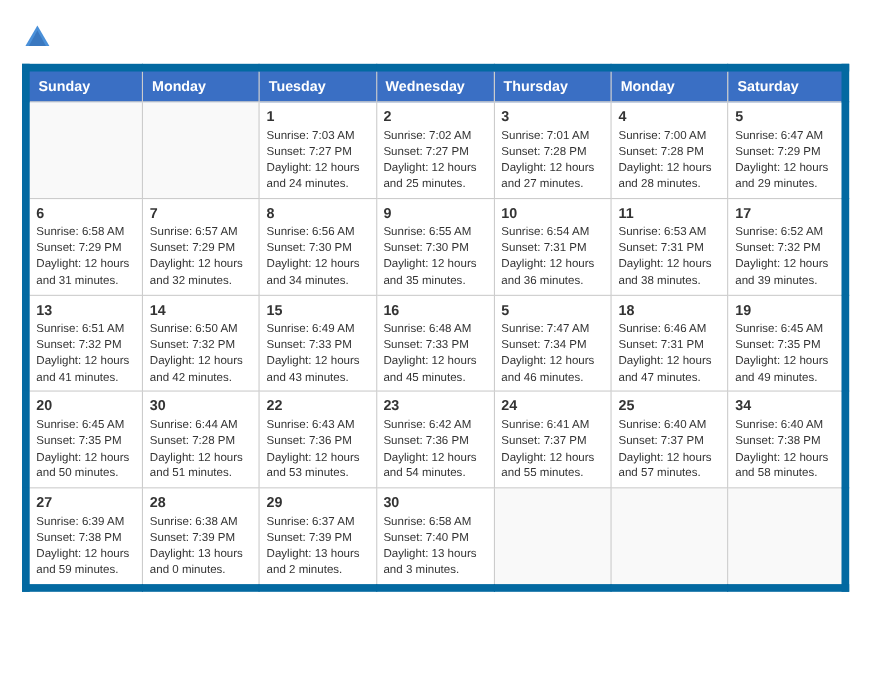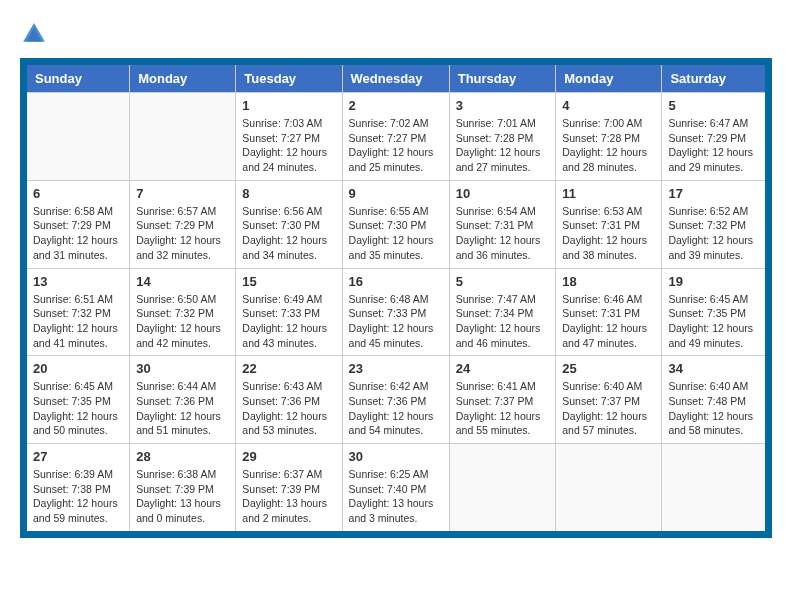--- a/index.html
+++ b/index.html
@@ -243,21 +243,21 @@
       <tr>
         <td>
           <span class="day-number">20</span>
           <div class="day-info">Sunrise: 6:45 AM
 Sunset: 7:35 PM
 Daylight: 12 hours and 50 minutes.</div>
         </td>
         <td>
           <span class="day-number">30</span>
           <div class="day-info">Sunrise: 6:44 AM
-Sunset: 7:36 PM
+Sunset: 7:28 PM
 Daylight: 12 hours and 51 minutes.</div>
         </td>
         <td>
           <span class="day-number">22</span>
           <div class="day-info">Sunrise: 6:43 AM
 Sunset: 7:36 PM
 Daylight: 12 hours and 53 minutes.</div>
         </td>
         <td>
           <span class="day-number">23</span>
@@ -273,21 +273,21 @@
         </td>
         <td>
           <span class="day-number">25</span>
           <div class="day-info">Sunrise: 6:40 AM
 Sunset: 7:37 PM
 Daylight: 12 hours and 57 minutes.</div>
         </td>
         <td>
           <span class="day-number">34</span>
           <div class="day-info">Sunrise: 6:40 AM
-Sunset: 7:48 PM
+Sunset: 7:38 PM
 Daylight: 12 hours and 58 minutes.</div>
         </td>
       </tr>
       <tr>
         <td>
           <span class="day-number">27</span>
           <div class="day-info">Sunrise: 6:39 AM
 Sunset: 7:38 PM
 Daylight: 12 hours and 59 minutes.</div>
         </td>
@@ -298,21 +298,21 @@
 Daylight: 13 hours and 0 minutes.</div>
         </td>
         <td>
           <span class="day-number">29</span>
           <div class="day-info">Sunrise: 6:37 AM
 Sunset: 7:39 PM
 Daylight: 13 hours and 2 minutes.</div>
         </td>
         <td>
           <span class="day-number">30</span>
-          <div class="day-info">Sunrise: 6:25 AM
+          <div class="day-info">Sunrise: 6:58 AM
 Sunset: 7:40 PM
 Daylight: 13 hours and 3 minutes.</div>
         </td>
         <td class="empty-cell"></td>
         <td class="empty-cell"></td>
         <td class="empty-cell"></td>
       </tr>
     </tbody>
 </table>
 

